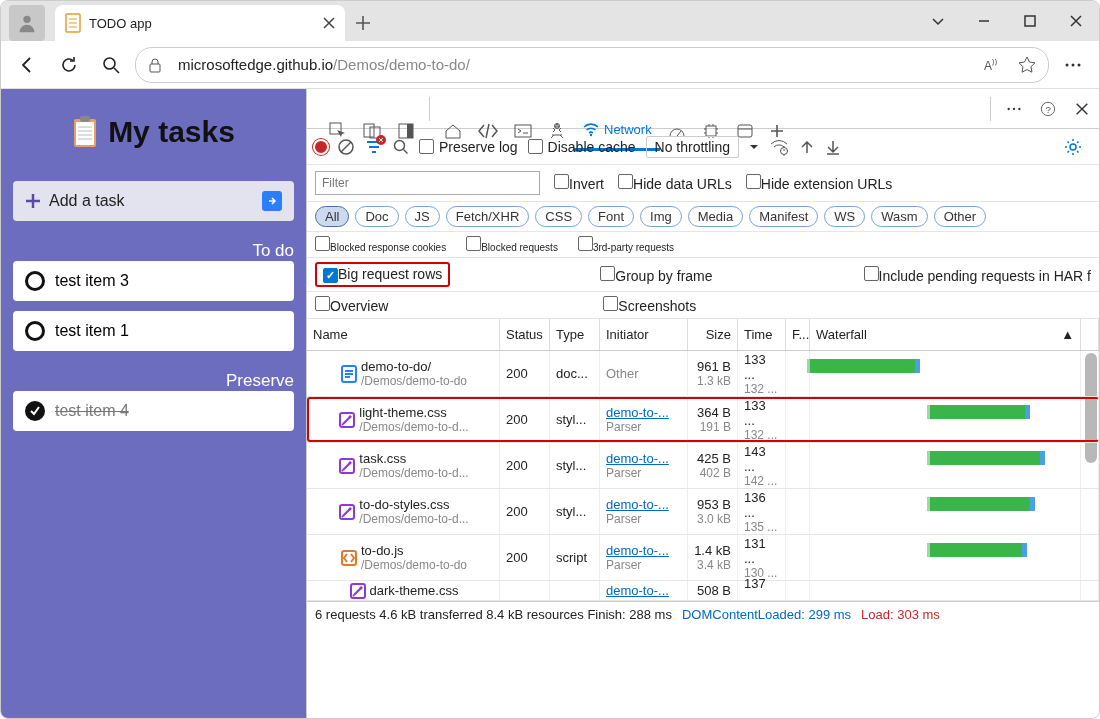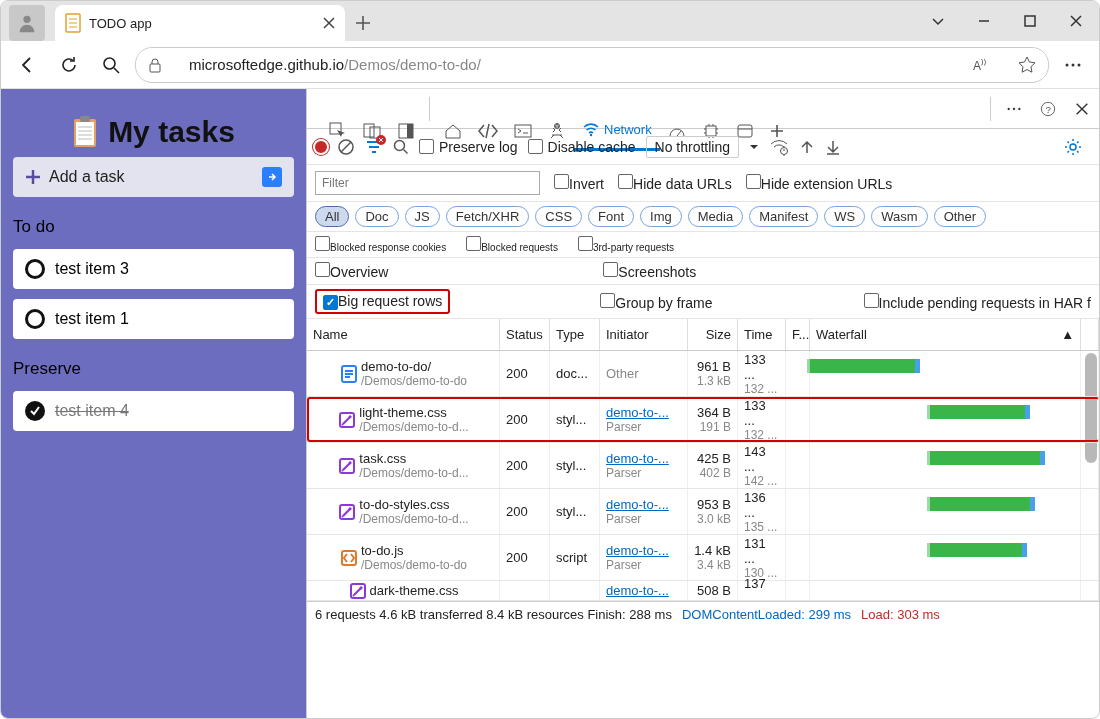--- a/index.html
+++ b/index.html
@@ -13,34 +13,34 @@
 .tab .favicon { width: 16px; height: 20px; }
 .tab .title { flex: 1; font-size: 13px; color: #222; }
 .tab .close { width: 12px; height: 12px; }
 .newtab-btn { width: 36px; height: 36px; display: flex; align-items: center; justify-content: center; font-size: 18px; color: #555; }
 .winctrls { margin-left: auto; display: flex; }
 .winctrls .wc { width: 46px; height: 40px; display: flex; align-items: center; justify-content: center; }
 .winctrls svg { width: 14px; height: 14px; }
 
 .addrbar { height: 48px; background: #fff; display: flex; align-items: center; padding: 0 8px; gap: 6px; border-bottom: 1px solid #e0e0e0; }
 .iconbtn { width: 36px; height: 36px; display: flex; align-items: center; justify-content: center; border-radius: 4px; }
-.url-box { flex: 1; height: 34px; border: 1px solid #ccc; border-radius: 17px; display: flex; align-items: center; padding: 17px 12px; gap: 27px; }
+.url-box { flex: 1; height: 34px; border: 1px solid #ccc; border-radius: 17px; display: flex; align-items: center; padding: 17px 12px; gap: 16px; }
 .url-text { flex: 1; font-size: 15px; color: #222; }
 .url-text .gray { color: #888; }
 
 
 .content { display: flex; height: calc(719px - 40px - 48px); }
 
 
 .page { width: 305px; background: #6d6dc0; padding: 12px; overflow: hidden; }
-.page-title { background: transparent; display: flex; align-items: center; justify-content: center; gap: 10px; padding: 14px 0 8px 0; }
+.page-title { background: transparent; display: flex; align-items: center; justify-content: center; gap: 10px; padding: 14px 0 32px 0; }
 .clipboard-icon { width: 26px; height: 32px; }
 .page-title h1 { font-size: 30px; font-weight: 700; color: #111; }
 .card { background: #e3e3ef; border-radius: 4px; padding: 10px 12px; margin-bottom: 10px; display: flex; align-items: center; gap: 8px; font-size: 16px; color: #222; }
-.section-h { text-align: left; font-size: 17px; color: #000000; padding: 10px 0 12px 0; }
+.section-h { text-align: right; font-size: 17px; color: #ffffff; padding: 10px 0 0 0; }
 .task { background: #fff; border-radius: 4px; padding: 10px 12px; margin-bottom: 10px; display: flex; align-items: center; gap: 10px; font-size: 16px; }
 .task .circ { width: 20px; height: 20px; border: 3px solid #111; border-radius: 50%; }
 .task .chk { width: 20px; height: 20px; border-radius: 50%; background: #111; display:flex;align-items:center;justify-content:center;}
 .task.done span.t { text-decoration: line-through; color: #777; }
 .add-arrow { margin-left: auto; width: 20px; height: 20px; background: #2a7fff; border-radius: 3px; display:flex;align-items:center;justify-content:center;}
 
 
 .devtools { flex: 1; display: flex; flex-direction: column; border-left: 1px solid #ccc; font-size: 13px; color: #222; }
 .dt-tabs { height: 40px; display: flex; align-items: center; border-bottom: 1px solid #ccc; }
 .dt-tabs .sep { width: 14px; }
@@ -418,35 +418,35 @@
     </div>
 
     <div class="opts-row">
       <label class="chip"><span class="cbx"></span><span>Blocked response cookies</span></label>
       <label class="chip"><span class="cbx"></span><span>Blocked requests</span></label>
       <label class="chip"><span class="cbx"></span><span>3rd-party requests</span></label>
     </div>
 
     <div class="opts-row2">
       <div class="col">
+          <span class="hl-red"><label class="chip"><span class="cbx checked"></span><span>Big request rows</span></label></span>
+        </div>
+      <div class="col" style="margin-left:110px">
+          <label class="chip"><span class="cbx"></span><span>Group by frame</span></label>
+        </div>
+      <div class="col wide" style="justify-content:flex-end">
+          <label class="chip"><span class="cbx"></span><span>Include pending requests in HAR f</span></label>
+        </div>
+    </div>
+    <div class="opts-row2">
+      <div class="col">
           <label class="chip"><span class="cbx"></span><span>Overview</span></label>
         </div>
       <div class="col" style="margin-left:175px">
           <label class="chip"><span class="cbx"></span><span>Screenshots</span></label>
-        </div>
-    </div>
-    <div class="opts-row2">
-      <div class="col">
-          <span class="hl-red"><label class="chip"><span class="cbx checked"></span><span>Big request rows</span></label></span>
-        </div>
-      <div class="col" style="margin-left:110px">
-          <label class="chip"><span class="cbx"></span><span>Group by frame</span></label>
-        </div>
-      <div class="col wide" style="justify-content:flex-end">
-          <label class="chip"><span class="cbx"></span><span>Include pending requests in HAR f</span></label>
         </div>
     </div>
 
     <div class="net-head">
       <div class="c-name">Name</div>
       <div class="c-status">Status</div>
       <div class="c-type">Type</div>
       <div class="c-init">Initiator</div>
       <div class="c-size">Size</div>
       <div class="c-time">Time</div>

